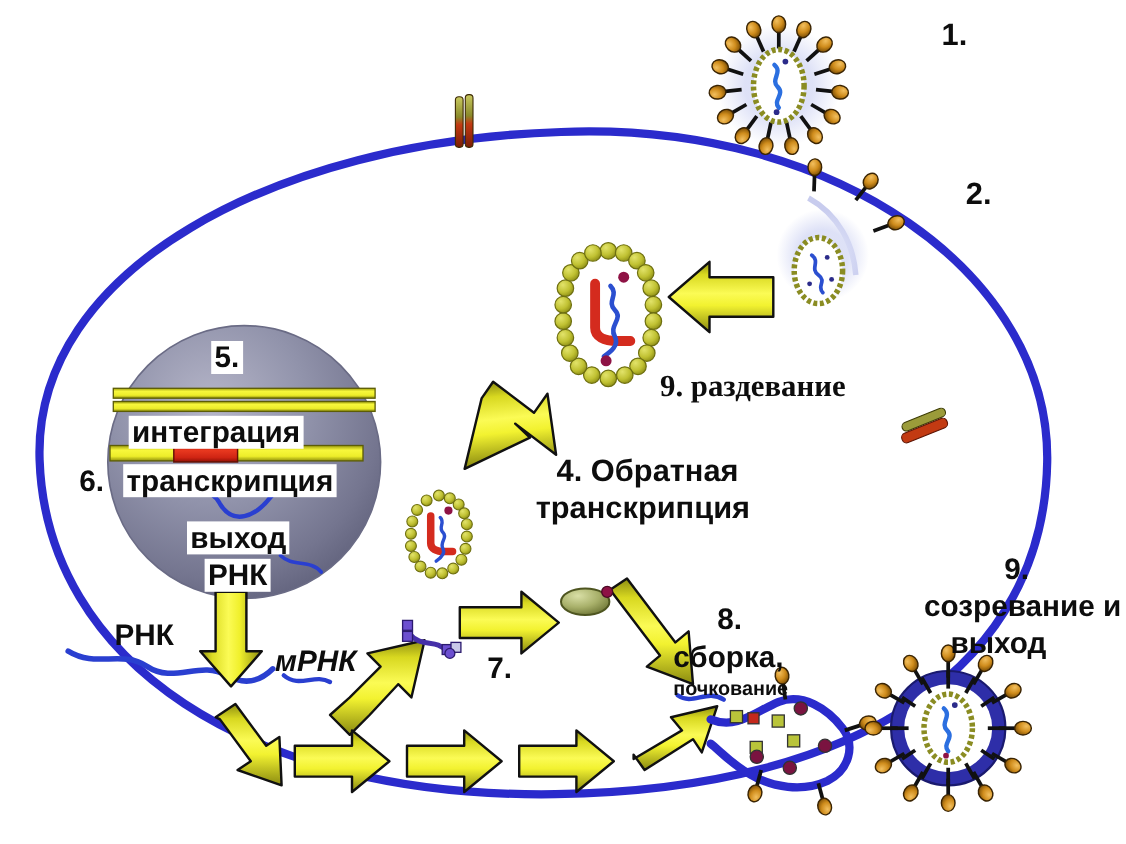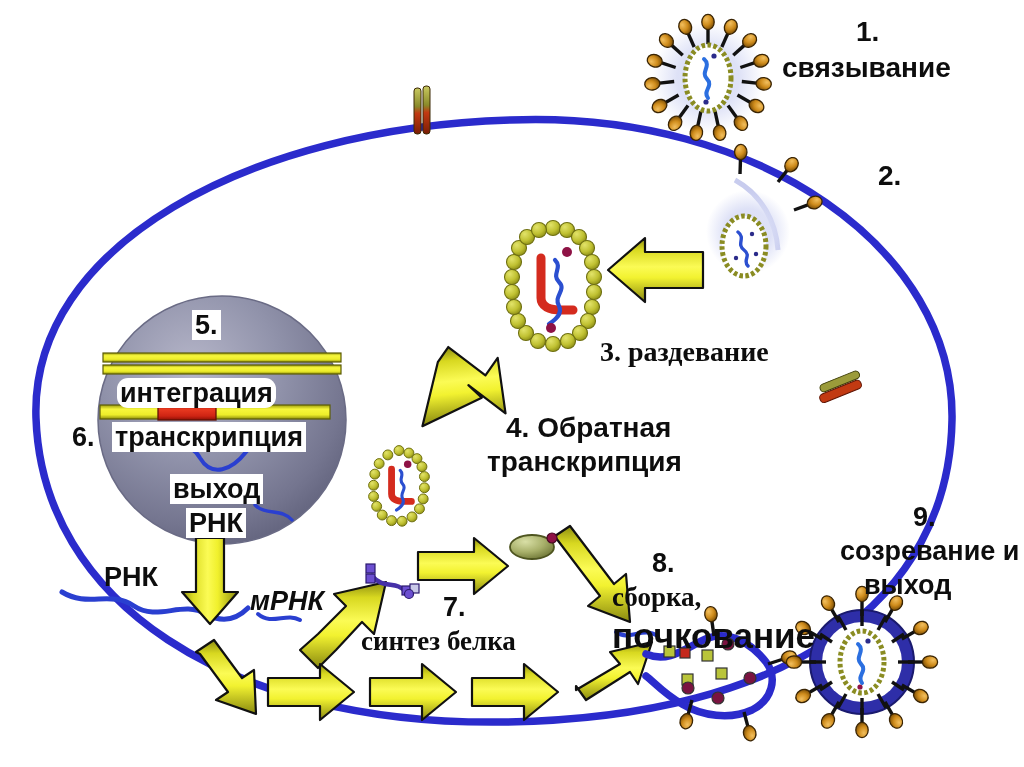--- a/index.html
+++ b/index.html
@@ -421,46 +421,44 @@
 
       <ellipse cx="0" cy="0" rx="22" ry="31" fill="#ffffff" stroke="#8a8c22" stroke-width="5" stroke-dasharray="3.6 2.4"></ellipse>
       <path d="M -4 -18 C 4 -11, -8 -5, -1 2 C 6 9, -6 14, 0 21" fill="none" stroke="#2b6fe0" stroke-width="4" stroke-linecap="round"></path>
       <circle cx="6" cy="-21" r="2.6" fill="#2b2b8a"></circle>
       <circle cx="-2" cy="25" r="2.6" fill="#8e1245"></circle>
     </g>
 
   </svg>
 
   <div class="lbl ctr" style="left:856px;top:16px;font-size:28px;">1.</div>
-  <div class="lbl ctr" style="left:782px;top:52px;font-size:28px;">связывание</div>
 
   <div class="lbl ctr" style="left:878px;top:160px;font-size:28px;">2.</div>
 
-  <div class="lbl serif" style="left:600px;top:336px;font-size:28px;">3. раздевание</div>
+  <div class="lbl serif" style="left:600px;top:336px;font-size:28px;">9. раздевание</div>
 
   <div class="lbl" style="left:506px;top:412px;font-size:28px;text-align:center;">4. Обратная</div>
   <div class="lbl" style="left:487px;top:446px;font-size:28px;">транскрипция</div>
 
   <div class="lbl boxed ctr" style="left:192px;top:310px;font-size:27px;">5.</div>
-  <div class="lbl boxed" style="left:117px;top:378px;font-size:27px;border-radius:11px;">интеграция</div>
+  <div class="lbl boxed" style="left:117px;top:378px;font-size:27px;">интеграция</div>
 
   <div class="lbl" style="left:72px;top:422px;font-size:27px;">6.</div>
   <div class="lbl boxed" style="left:112px;top:422px;font-size:27px;">транскрипция</div>
 
   <div class="lbl boxed ctr" style="left:170px;top:474px;font-size:27px;">выход</div>
   <div class="lbl boxed ctr" style="left:186px;top:508px;font-size:27px;">РНК</div>
 
   <div class="lbl" style="left:104px;top:562px;font-size:27px;">РНК</div>
 
   <div class="lbl" style="left:250px;top:586px;font-size:27px;font-style:italic;">мРНК</div>
 
   <div class="lbl" style="left:443px;top:592px;font-size:27px;">7.</div>
-  <div class="lbl serif" style="left:361px;top:626px;font-size:27px;">синтез белка</div>
 
   <div class="lbl" style="left:652px;top:548px;font-size:27px;">8.</div>
-  <div class="lbl" style="left:612px;top:582px;font-size:27px;font-family:Liberation Serif, serif;">сборка,</div>
-  <div class="lbl" style="left:612px;top:616px;font-size:35px;">почкование</div>
+  <div class="lbl" style="left:612px;top:582px;font-size:27px;">сборка,</div>
+  <div class="lbl" style="left:612px;top:616px;font-size:18px;">почкование</div>
 
   <div class="lbl" style="left:913px;top:502px;font-size:27px;">9.</div>
   <div class="lbl" style="left:840px;top:536px;font-size:27px;text-align:right;">созревание и</div>
   <div class="lbl" style="left:864px;top:570px;font-size:27px;">выход</div>
 
 </div>
 
 </body></html>

